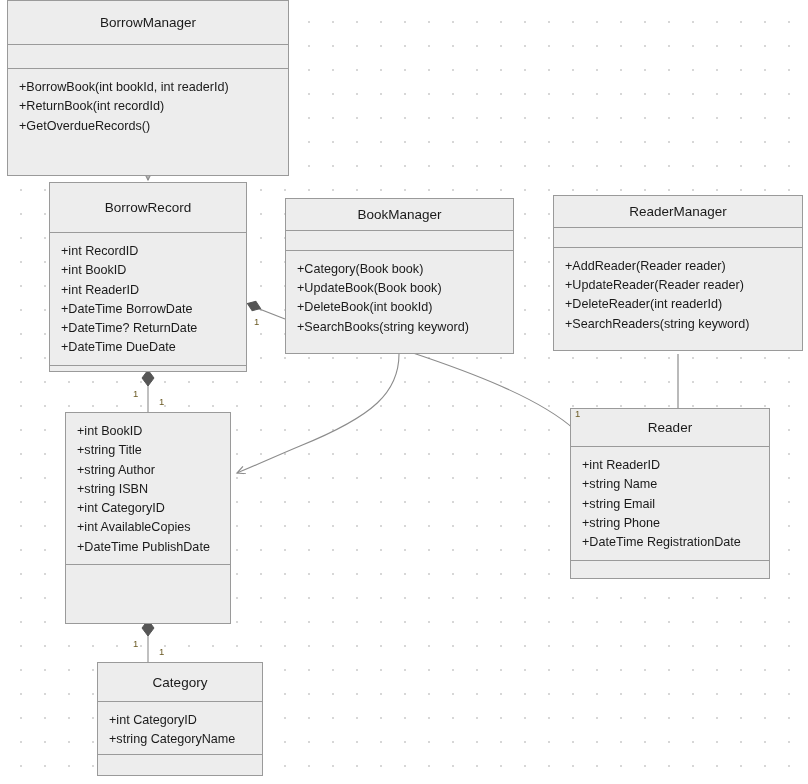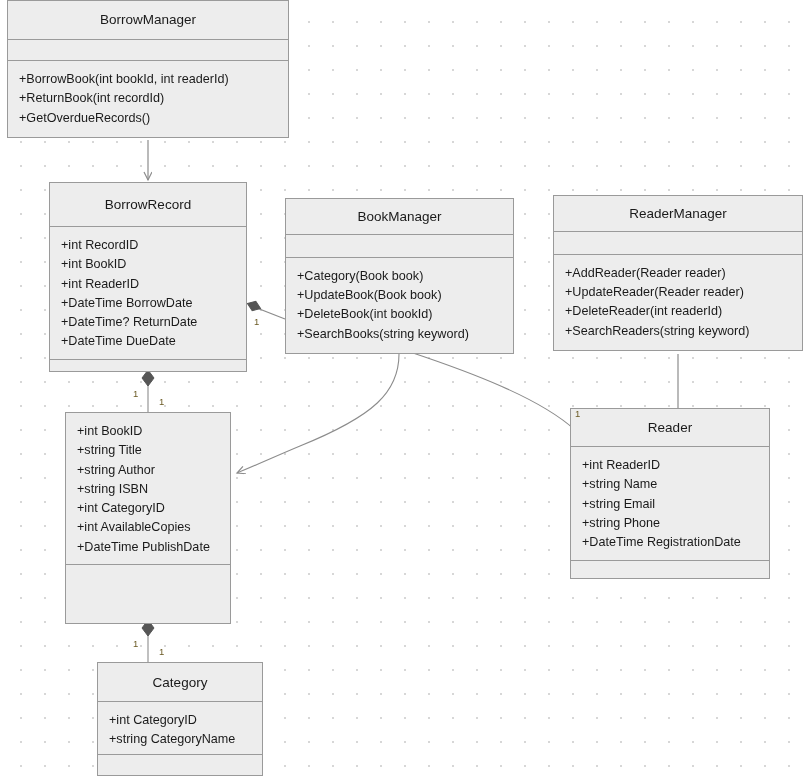--- a/index.html
+++ b/index.html
@@ -41,21 +41,21 @@
     text-align: center;
     font-size: 13.5px;
     color: #1a1a1a;
     border-bottom: 1px solid #9a9a9a;
     display: flex;
     align-items: center;
     justify-content: center;
   }
   .uml-section {
     box-sizing: border-box;
-    padding: 9px 10px 9px 11px;
+    padding: 9px 10px 16px 11px;
     font-size: 12.6px;
     color: #1a1a1a;
     line-height: 19.3px;
     border-bottom: 1px solid #9a9a9a;
     white-space: pre;
   }
   .uml-section.last {
     border-bottom: none;
     flex: 1 1 auto;
   }
@@ -112,27 +112,27 @@
       <line x1="678" y1="354" x2="678" y2="430" stroke="#8c8c8c" stroke-width="1.2" marker-end="url(#arrow-open)"></line>
     </g>
 
     <g>
       <line x1="148" y1="628" x2="148" y2="662" stroke="#8c8c8c" stroke-width="1.1"></line>
       <polygon points="148,620 154,628 148,636 142,628" fill="#555555" stroke="#555555" stroke-width="1"></polygon>
     </g>
   </svg>
 
   <div id="class-layer">
-      <div class="uml-class" style="left: 7px; top: 0px; width: 282px; height: 138px;">
+      <div class="uml-class" style="left: 7px; top: 0px; width: 282px; height: 176px;">
         <div class="uml-title" style="height: 44px;">BorrowManager</div>
         <div class="uml-section empty" style="height: 24px;"></div>
         <div class="uml-section last"><div class="uml-row">+BorrowBook(int bookId, int readerId)</div><div class="uml-row">+ReturnBook(int recordId)</div><div class="uml-row">+GetOverdueRecords()</div></div>
       </div>
       <div class="uml-class" style="left: 49px; top: 182px; width: 198px; height: 190px;">
-        <div class="uml-title" style="height: 44px;">BorrowRecord</div>
+        <div class="uml-title" style="height: 50px;">BorrowRecord</div>
         <div class="uml-section" style="height: 133px;"><div class="uml-row">+int RecordID</div><div class="uml-row">+int BookID</div><div class="uml-row">+int ReaderID</div><div class="uml-row">+DateTime BorrowDate</div><div class="uml-row">+DateTime? ReturnDate</div><div class="uml-row">+DateTime DueDate</div></div>
         <div class="uml-section last empty"></div>
       </div>
       <div class="uml-class" style="left: 285px; top: 198px; width: 229px; height: 156px;">
         <div class="uml-title" style="height: 40px;">BookManager</div>
         <div class="uml-section empty" style="height: 25px;"></div>
         <div class="uml-section last"><div class="uml-row">+Category(Book book)</div><div class="uml-row">+UpdateBook(Book book)</div><div class="uml-row">+DeleteBook(int bookId)</div><div class="uml-row">+SearchBooks(string keyword)</div></div>
       </div>
       <div class="uml-class" style="left: 553px; top: 195px; width: 250px; height: 156px;">
         <div class="uml-title" style="height: 40px;">ReaderManager</div>

